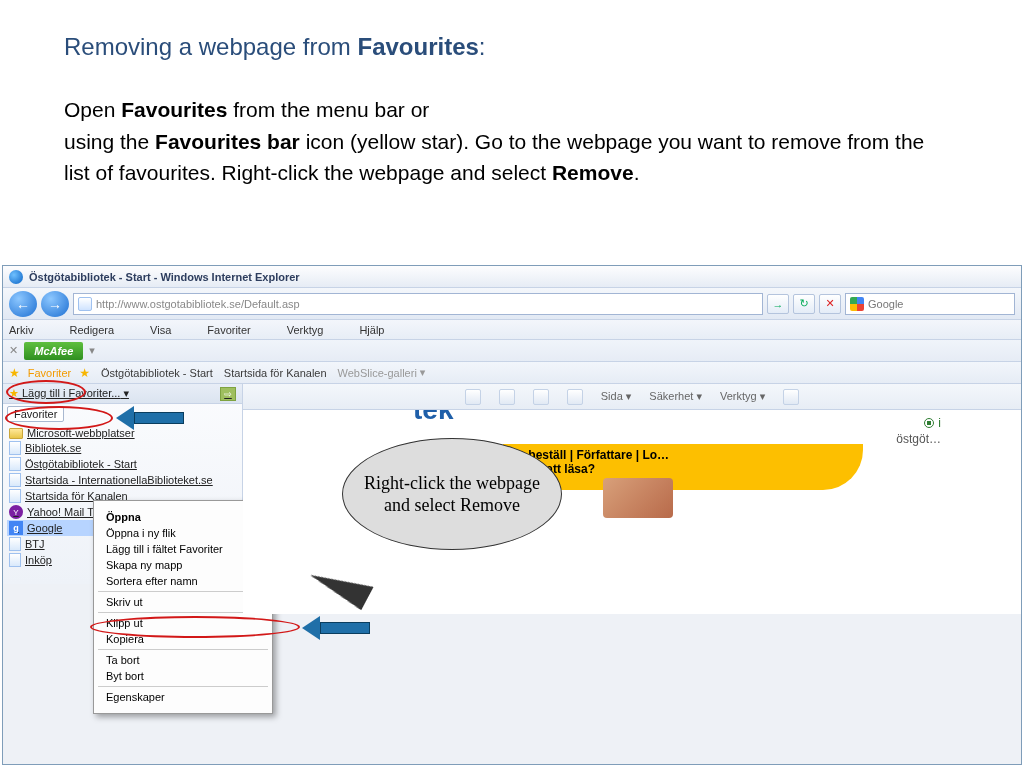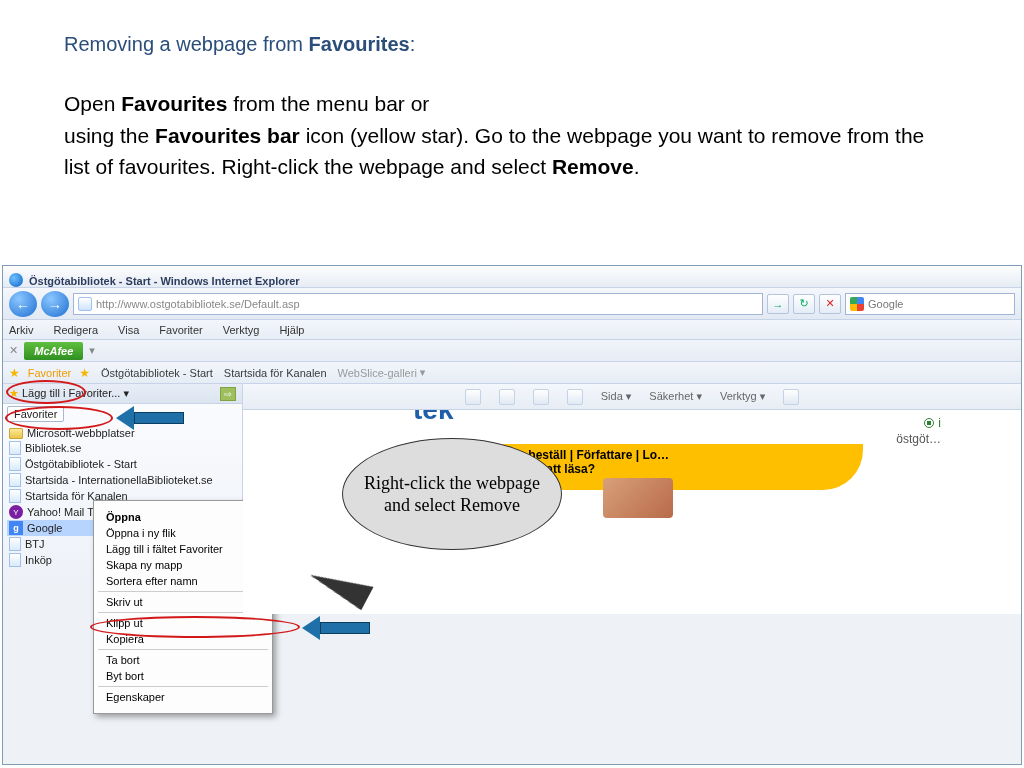--- a/index.html
+++ b/index.html
@@ -1,52 +1,52 @@
 <!DOCTYPE html>
 <html><head>
 <meta charset="utf-8">
 <style>
   * { box-sizing: border-box; margin: 0; padding: 0; }
   body { width: 1024px; height: 768px; background: #fff; font-family: Tahoma, Arial, sans-serif; overflow: hidden; position: relative; }
 
   
   .slide-text { padding: 28px 64px 12px 64px; font-size: 21px; line-height: 1.45; color: #000; }
-  .slide-text .heading { color: #2a4d7a; margin-bottom: 30px; font-size: 20px; }
+  .slide-text .heading { color: #2a4d7a; margin-bottom: 30px; font-size: 24px; }
   .slide-text .heading b { color: #2a4d7a; }
   .slide-text p { margin: 2px 0; }
   .slide-text .indent { padding-left: 40px; }
 
   
   .ie-window { position: absolute; left: 2px; top: 265px; width: 1020px; height: 500px; border: 1px solid #7f9db9; background: #eef1f6; font-size: 11px; color: #222; }
-  .ie-title { display: flex; align-items: flex-end; height: 22px; padding: 0 6px; background: linear-gradient(#fdfdfe,#e6ecf5); border-bottom: 1px solid #c7d3e6; font-weight: bold; color: #2d3d5e; }
+  .ie-title { display: flex; align-items: center; height: 22px; padding: 0 6px; background: linear-gradient(#fdfdfe,#e6ecf5); border-bottom: 1px solid #c7d3e6; font-weight: bold; color: #2d3d5e; }
   .ie-title .ieicon { width: 14px; height: 14px; margin-right: 6px; border-radius: 50%; background: radial-gradient(circle at 35% 35%, #6fc0ff, #0b63c5); }
   .nav-row { display: flex; align-items: center; height: 32px; padding: 2px 6px; gap: 4px; background: linear-gradient(#f4f7fb,#e2e9f4); border-bottom: 1px solid #c7d3e6; }
   .nav-btn { width: 28px; height: 26px; border-radius: 50%; background: radial-gradient(circle at 35% 30%, #8cc7ff, #1d6fd2); display: flex; align-items: center; justify-content: center; color: #fff; font-size: 14px; font-weight: bold; }
   .addr { flex: 1; display: flex; align-items: center; height: 22px; background: #fff; border: 1px solid #a2b5d4; padding: 0 4px; color: #888; }
   .addr .pageicon { width: 14px; height: 14px; margin-right: 4px; background: linear-gradient(#fff,#cfe3ff); border:1px solid #9fc1ef; border-radius:2px; }
   .tool-btn { width: 22px; height: 20px; border:1px solid #b4c4dd; background: linear-gradient(#fff,#e4ecf7); border-radius:2px; display:flex; align-items:center; justify-content:center; font-size:11px; color:#0a5; }
   .tool-btn.red { color:#d22; }
   .search { width: 170px; height: 22px; background:#fff; border:1px solid #a2b5d4; display:flex; align-items:center; padding:0 4px; }
   .search .gicon { width:14px; height:14px; background:conic-gradient(#4285f4 0 25%, #ea4335 0 50%, #fbbc05 0 75%, #34a853 0 100%); border-radius:2px; margin-right:4px; }
 
-  .menu-row { display:flex; align-items:center; height:20px; padding:0 6px; gap:20px; background:linear-gradient(#f3f6fb,#e7edf6); border-bottom:1px solid #c7d3e6; }
+  .menu-row { display:flex; align-items:center; height:20px; padding:0 6px; gap:36px; background:linear-gradient(#f3f6fb,#e7edf6); border-bottom:1px solid #c7d3e6; }
   .menu-row span { color:#333; }
 
   .mcafee-row { height:22px; display:flex; align-items:center; padding:0 6px; gap:6px; background:linear-gradient(#f0f4fa,#e6ecf5); border-bottom:1px solid #c7d3e6; }
   .mcafee { background:linear-gradient(#5fbf3f,#2f9020); color:#fff; font-weight:bold; font-style:italic; padding:3px 10px; border-radius:2px; }
 
   .fav-row { height:22px; display:flex; align-items:center; padding:0 6px; gap:8px; background:linear-gradient(#f2f6fb,#e6ecf5); border-bottom:1px solid #c7d3e6; }
   .star { color:#f7b500; font-size:12px; }
   .fav-link { color:#3a3a3a; display:flex; align-items:center; gap:3px; }
 
   .tool-row { height:24px; display:flex; align-items:center; justify-content:center; padding:0 8px; gap:18px; background:linear-gradient(#f4f7fb,#e7edf5); border-bottom:1px solid #c7d3e6; color:#666; }
   .tool-row .ticon { width:16px; height:16px; border:1px solid #c4d2e6; background:linear-gradient(#fff,#e1e9f4); border-radius:2px; }
 
   
-  .fav-panel { position:absolute; left:0; top:118px; width:240px; height:200px; background:linear-gradient(#fbfcfe,#eef2f8); border-right:1px solid #c7d3e6; }
+  .fav-panel { position:absolute; left:0; top:118px; width:240px; height:200px; background:linear-gradient(#fbfcfe,#eef2f8); border-right:1px solid #c7d3e6;text-decoration:underline; }
   .fav-header { height:20px; display:flex; align-items:center; justify-content:space-between; padding:0 6px; background:linear-gradient(#e8eef7,#dbe4f0); border-bottom:1px solid #c7d3e6; }
   .fav-header .addstar { color:#f7b500; }
   .fav-header .pin { width:16px; height:14px; background:#9fbf5f; color:#fff; display:flex; align-items:center; justify-content:center; font-size:9px; border:1px solid #7ea340; }
   .fav-tab { margin:2px 4px; padding:1px 6px; border:1px solid #a8b8d0; background:#fff; border-radius:2px; display:inline-block; }
   .fav-list { padding:2px 4px; }
   .fav-item { display:flex; align-items:center; gap:4px; padding:1px 2px; color:#222; }
   .fav-item.sel { background:#b7d4ff; }
   .fav-item .folder { width:14px; height:11px; background:linear-gradient(#ffe89a,#e9c649); border:1px solid #caa63a; border-radius:1px; }
   .fav-item .page { width:12px; height:14px; background:linear-gradient(#fff,#d9e9fb); border:1px solid #9fc1ef; }
   .fav-item .yicon { width:14px; height:14px; background:#7b1fa2; border-radius:50%; display:flex; align-items:center; justify-content:center; color:#fff; font-size:8px; }

